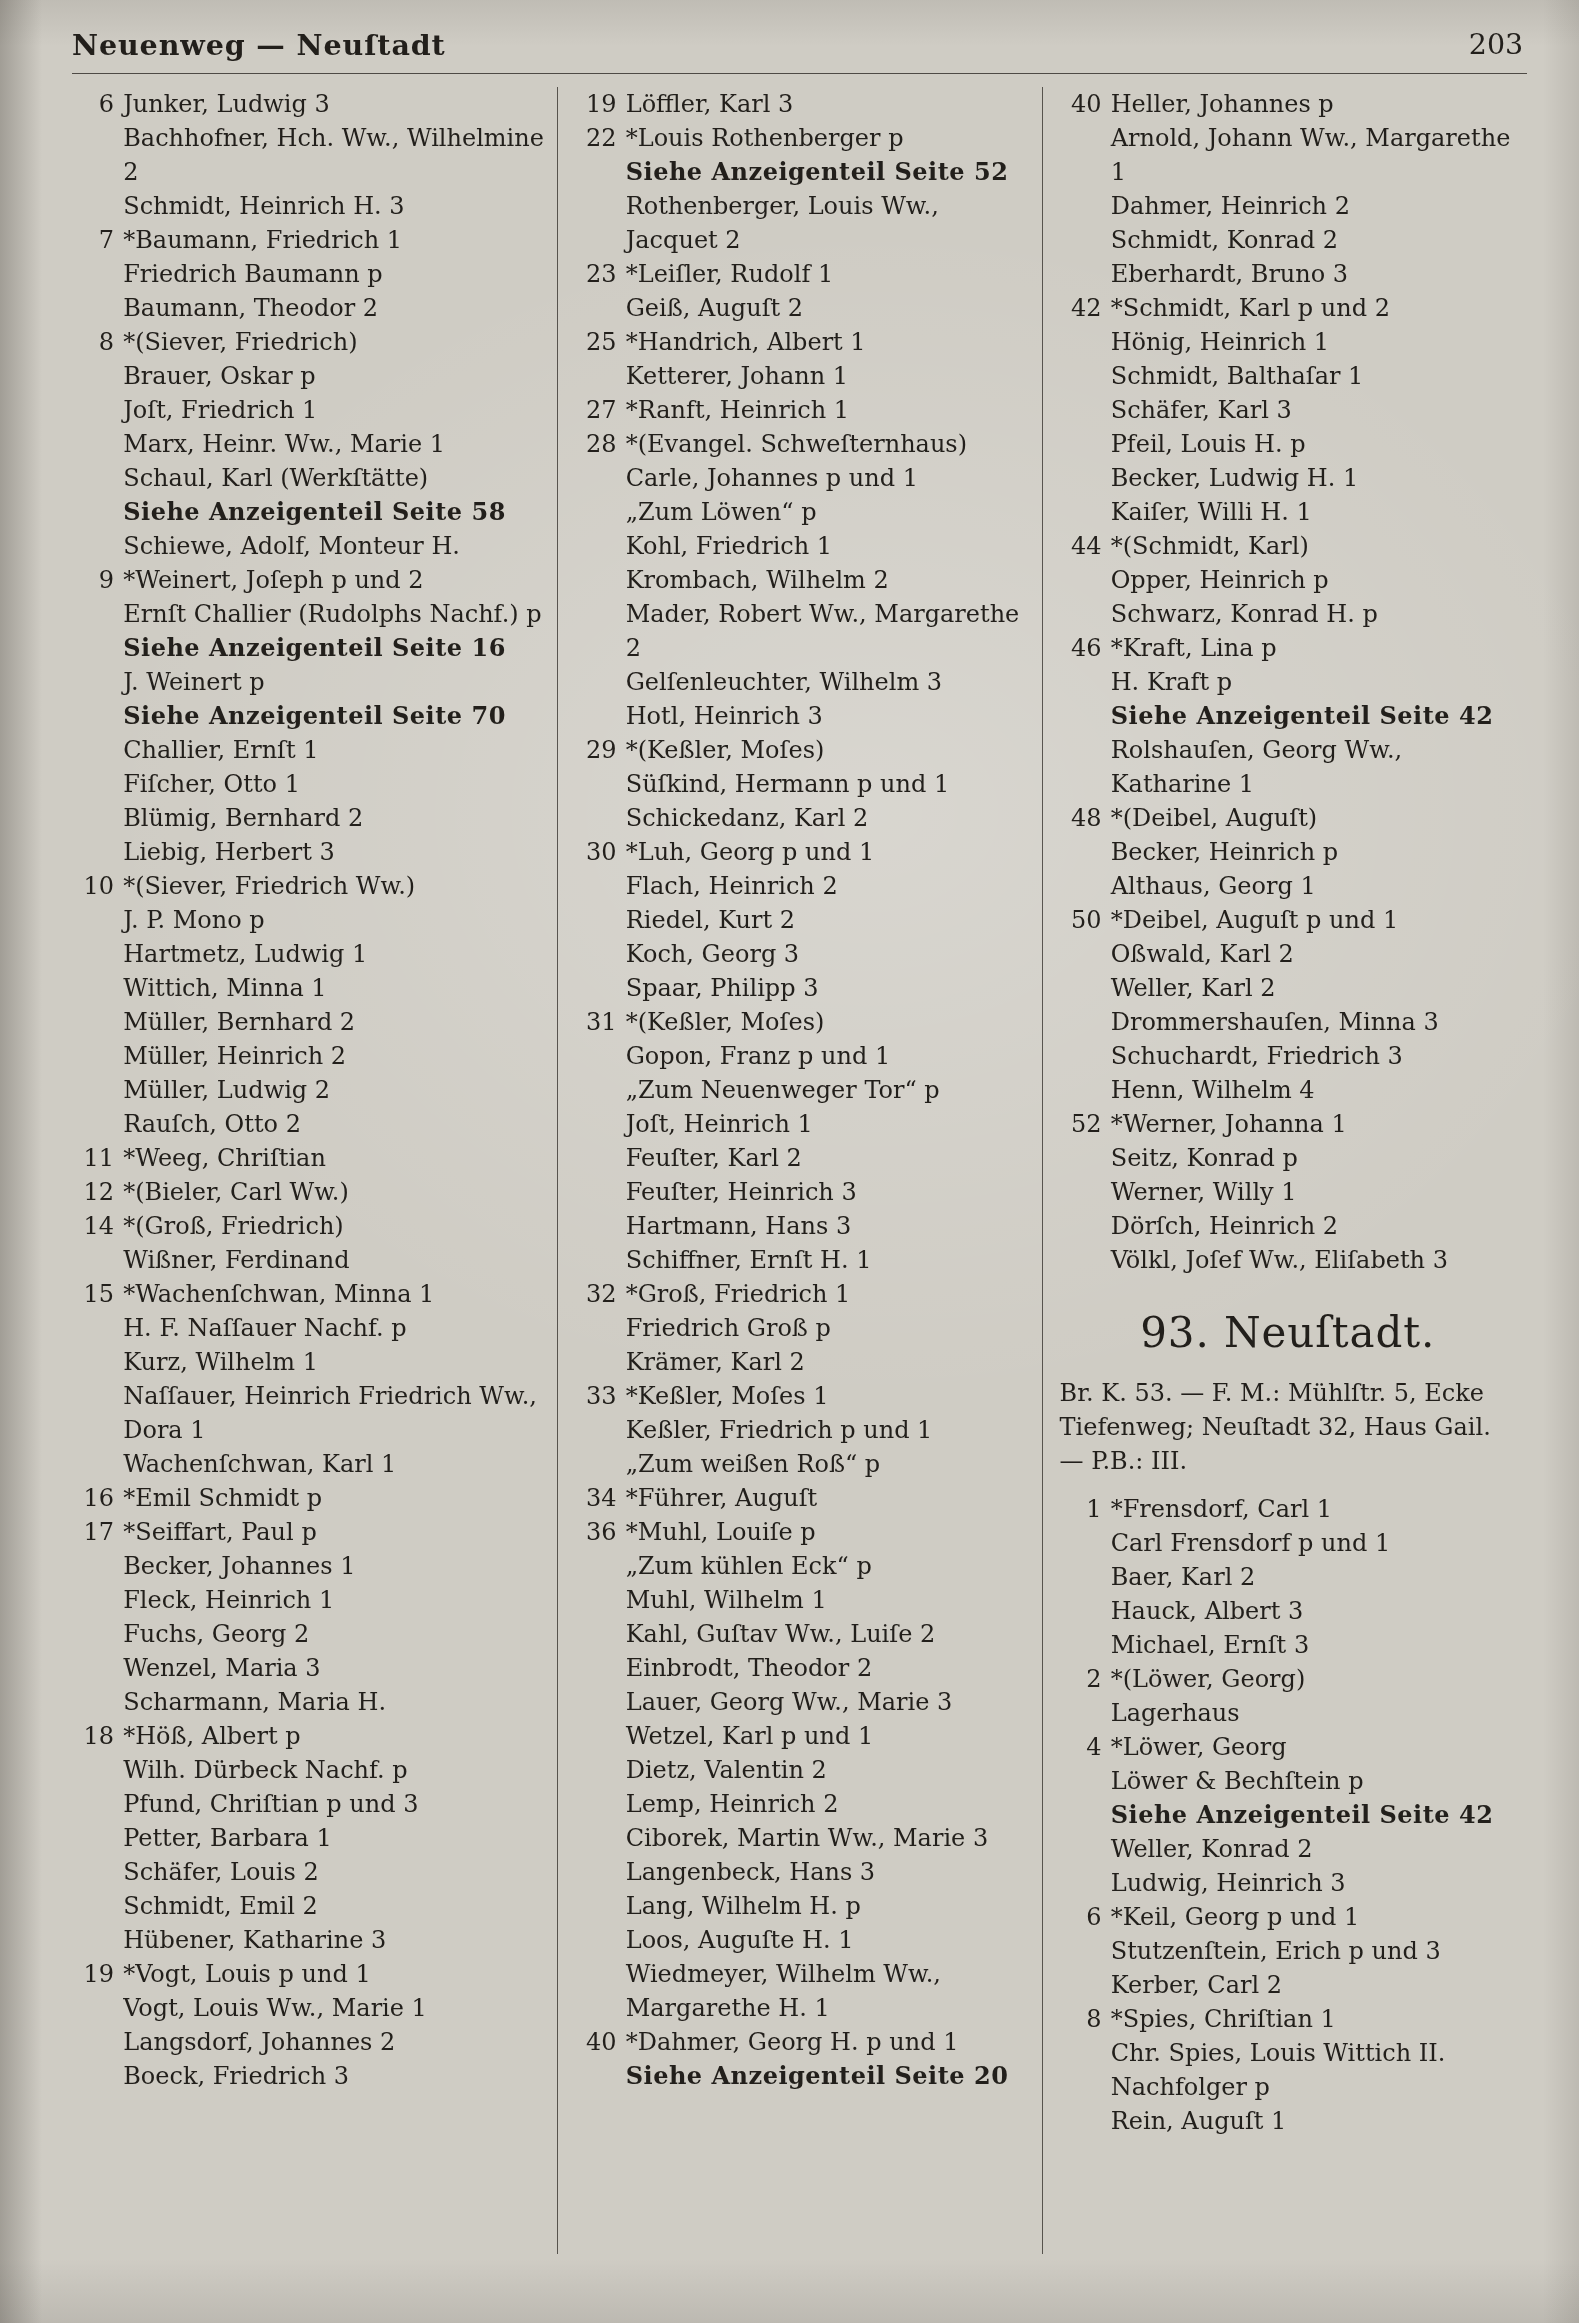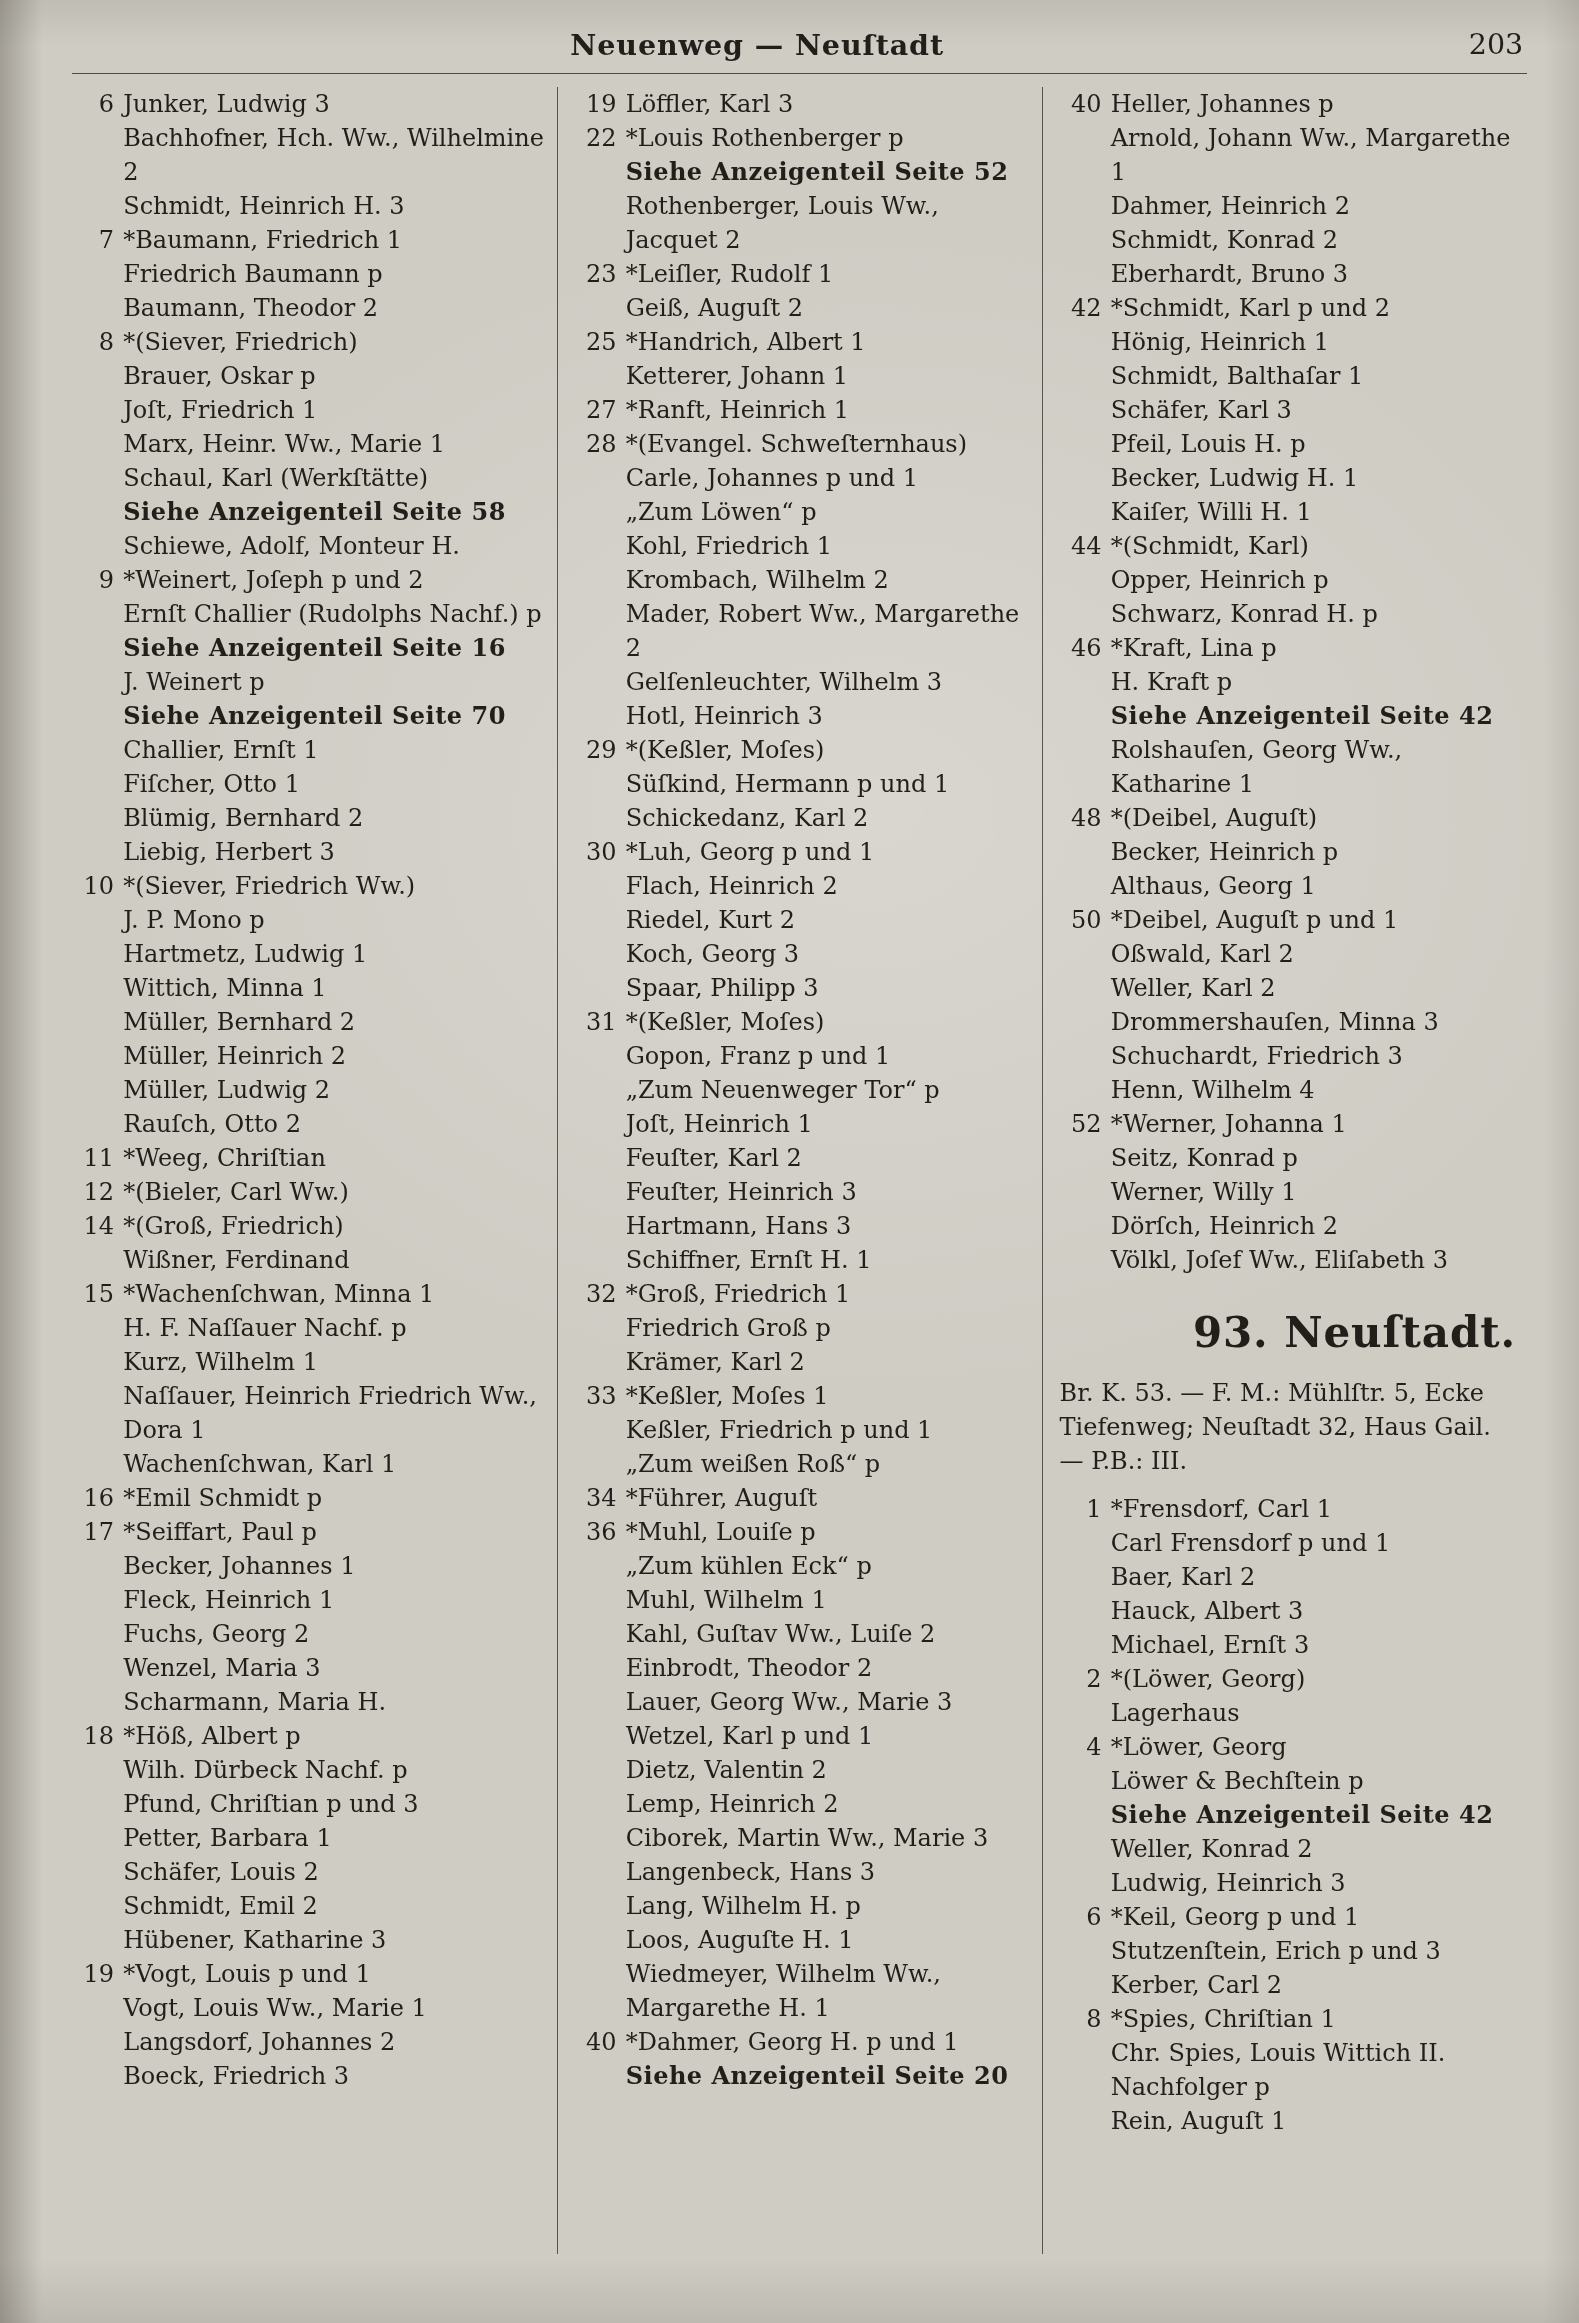--- a/index.html
+++ b/index.html
@@ -21,21 +21,21 @@
   }
   .running-head {
     position:relative;
     height:44px;
     margin:27.5px 55px 0 72px;
   }
   .head-title {
     position:absolute;
     left:0; top:0;
     width:872px;
-    text-align:right;
+    text-align:left;
     font-size:28.5px;
     font-weight:700;
     letter-spacing:0.9px;
   }
   .page-number {
     position:absolute;
     right:1.8px; top:0;
     font-size:28.5px;
     margin-left:43px;
   }
@@ -62,22 +62,22 @@
     display:grid;
     grid-template-columns:42px 1fr;
     column-gap:9.2px;
     font-size:24px;
     line-height:34px;
   }
   .entry .num { text-align:right; }
   .entry.bold .txt { font-weight:700; letter-spacing:0.5px; }
   .section-heading {
     font-size:42px;
-    font-weight:700;
-    text-align:right;
+    font-weight:400;
+    text-align:center;
     margin:31px 0 18.4px 0;
     letter-spacing:0.9px;
   }
   .section-info {
     font-size:24px;
     line-height:34px;
     margin:0 0 14.7px 0;
   }
 </style>
 </head>

